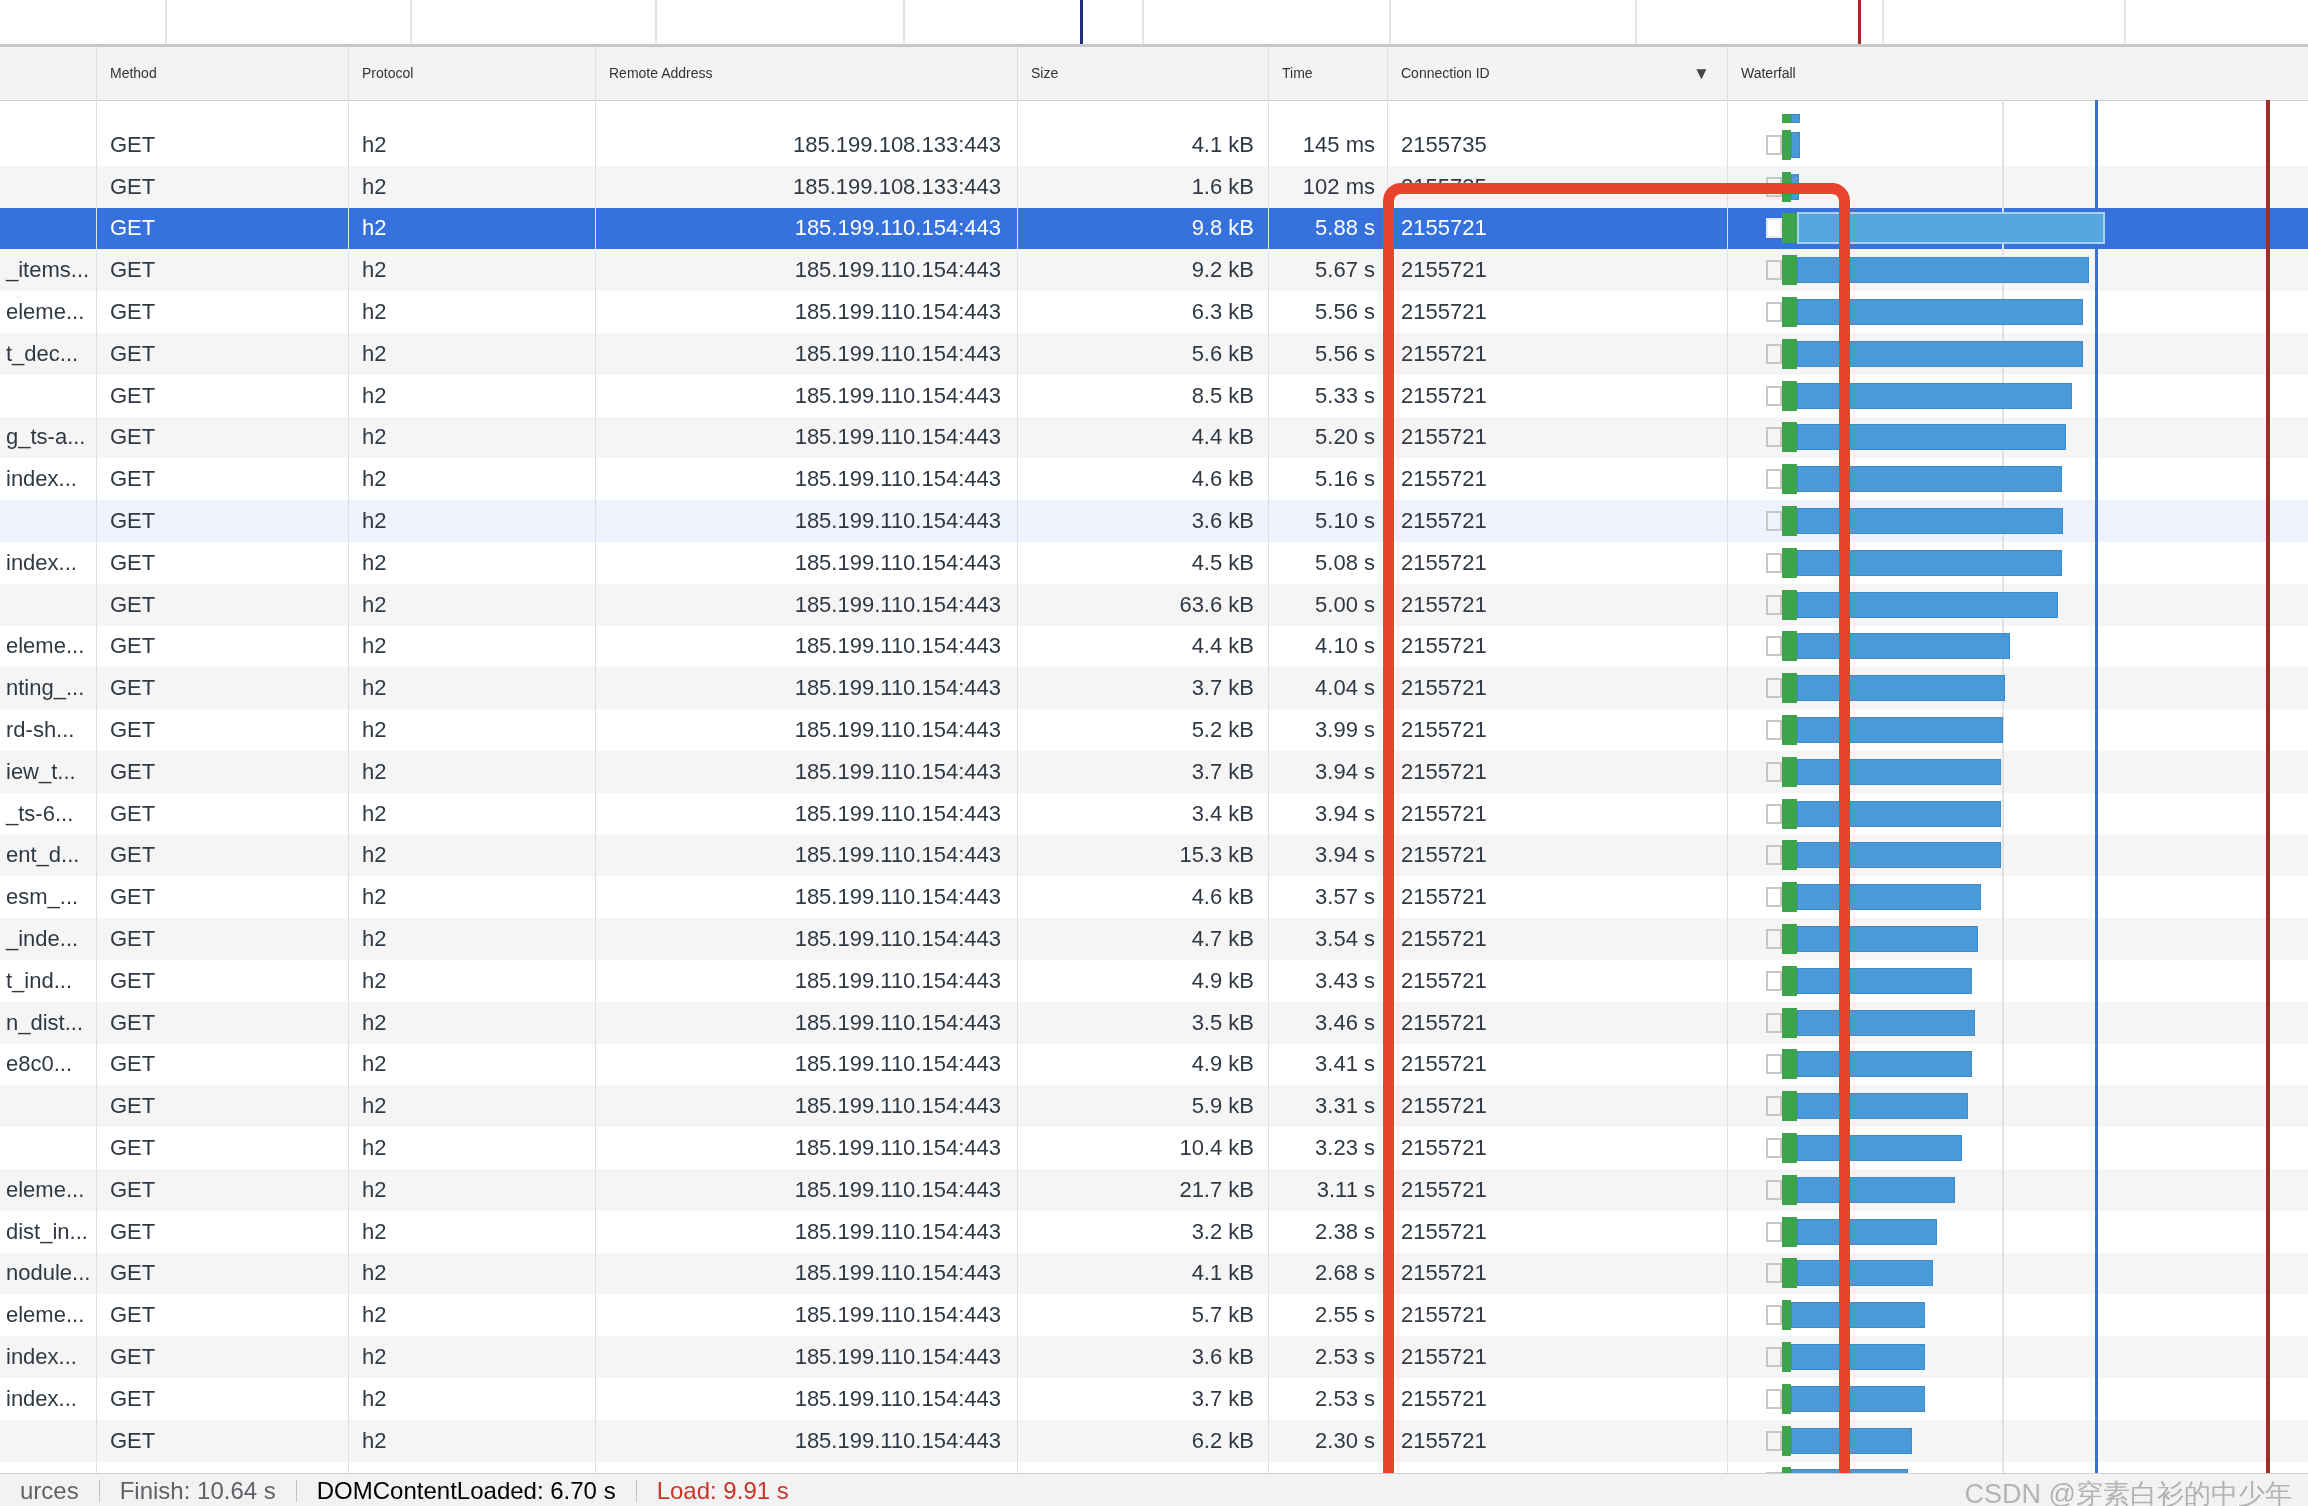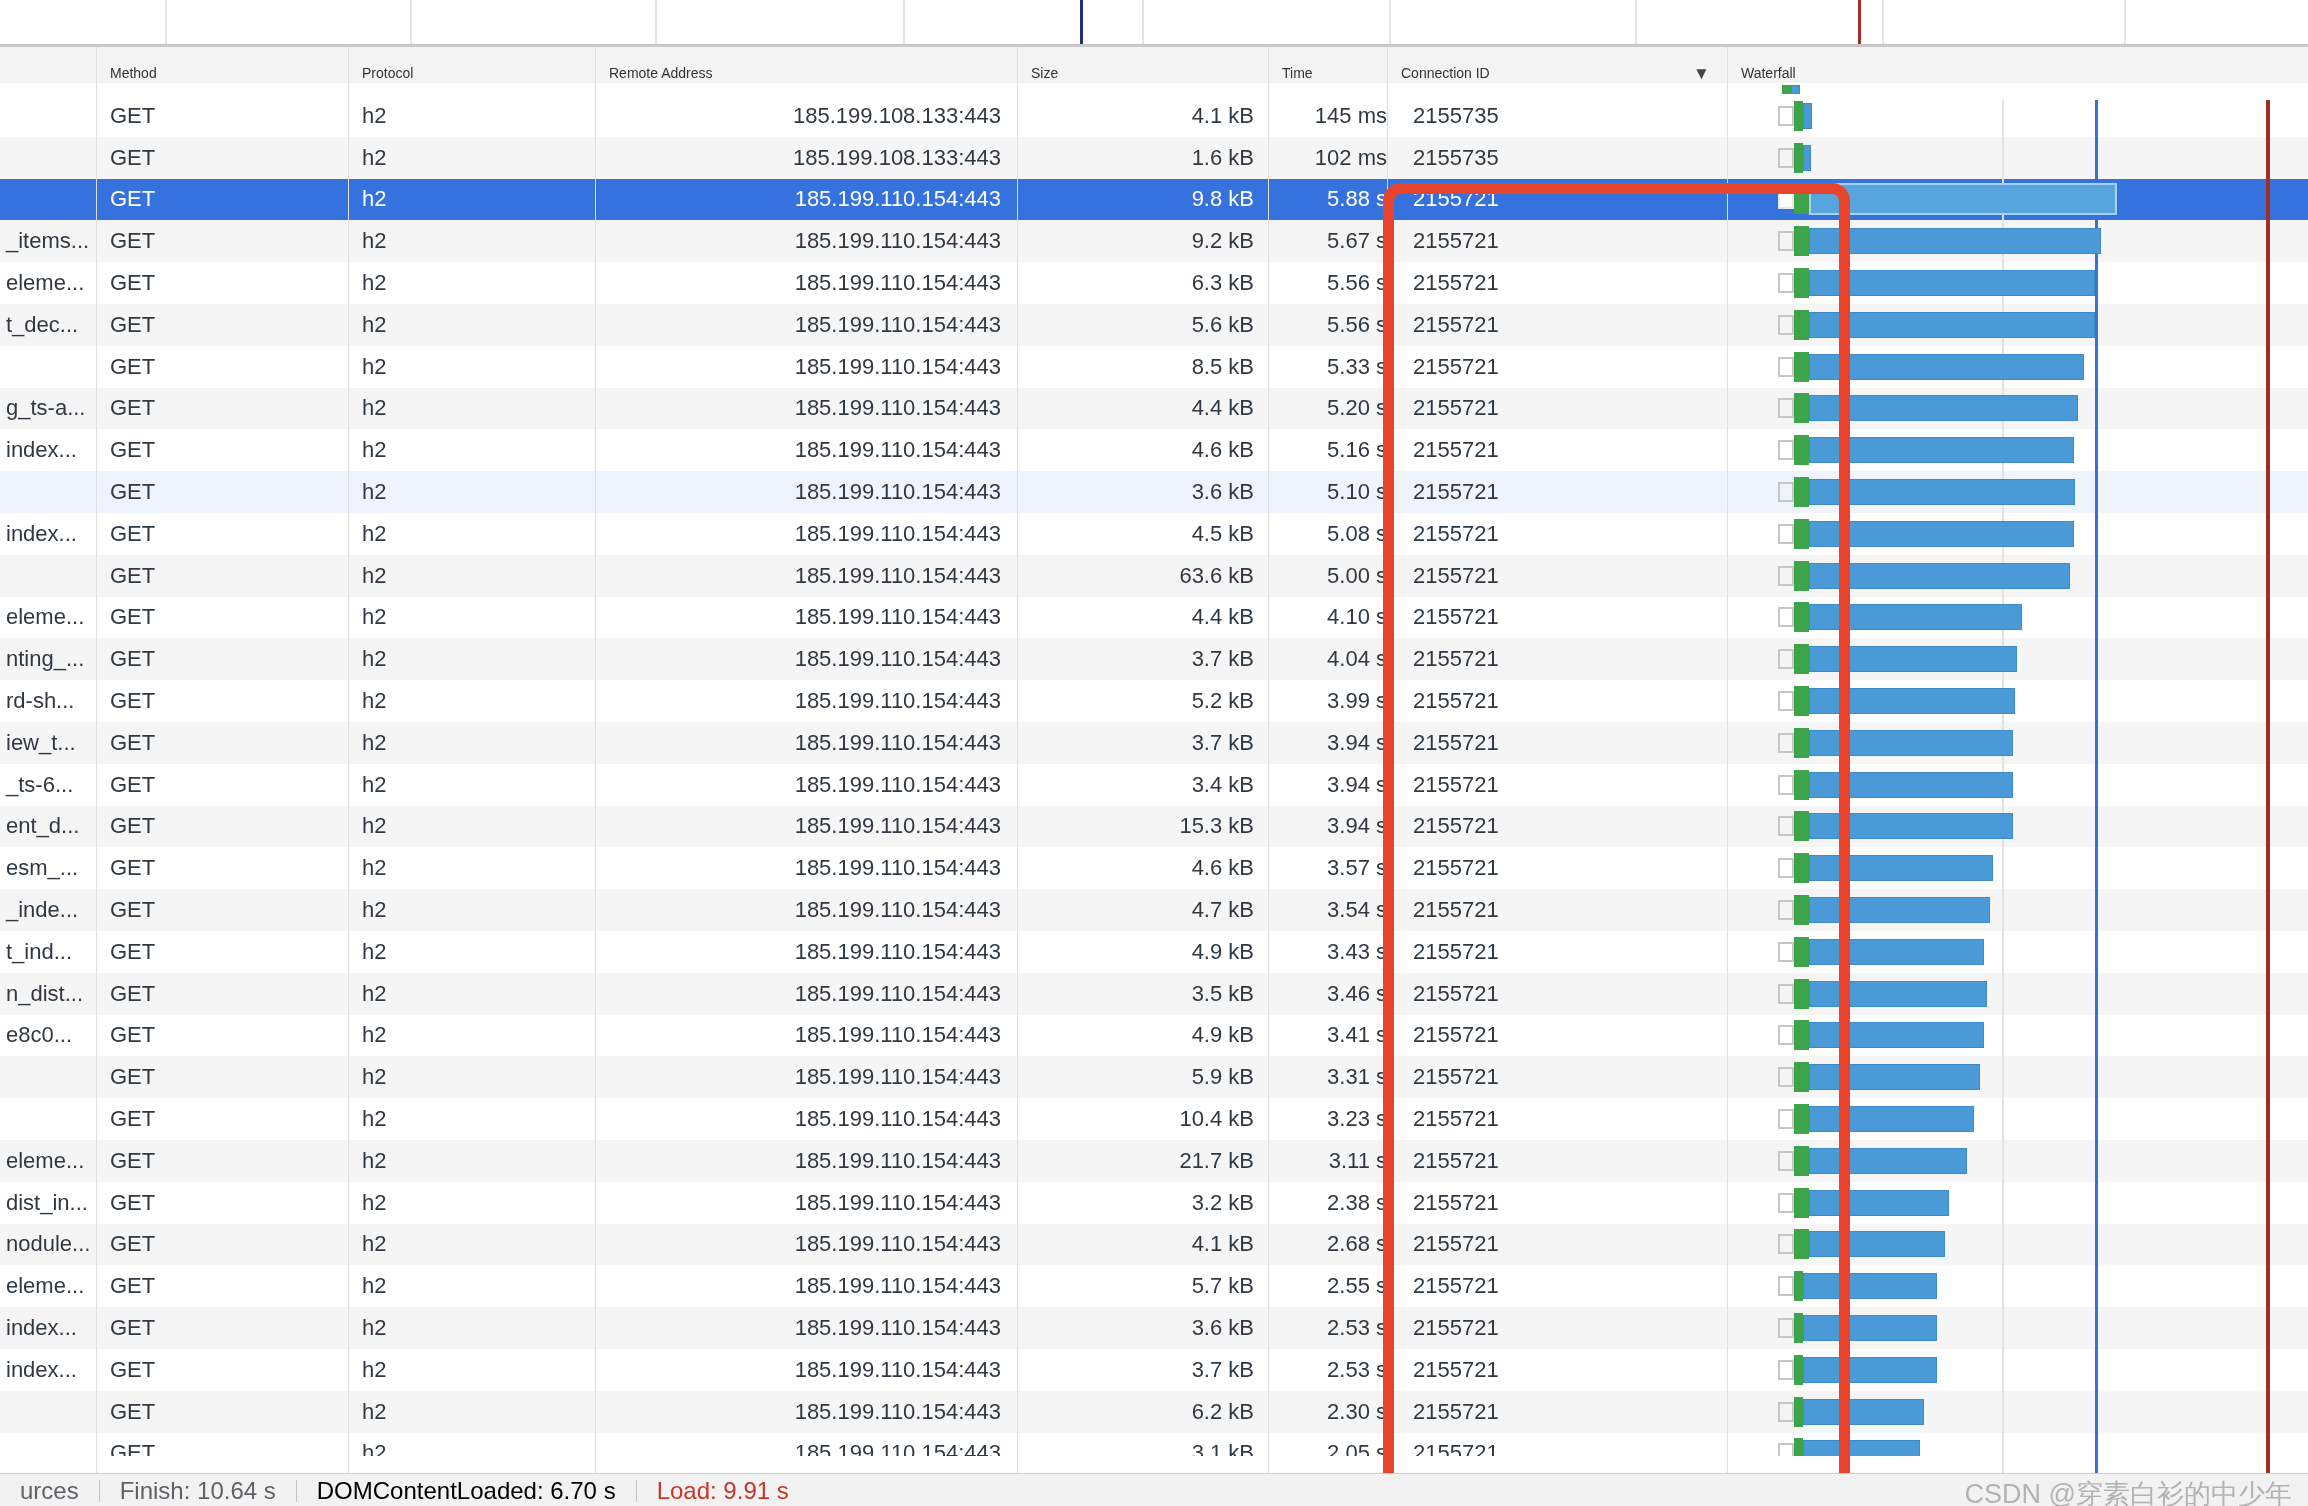--- a/index.html
+++ b/index.html
@@ -14,32 +14,32 @@
   .strip-red{position:absolute;top:0;width:3px;height:44px;background:#9c3028;}
 
   
   #header{position:absolute;left:0;top:47px;width:2308px;height:53px;background:#f3f3f3;
           border-bottom:1px solid #cfcfcf;}
   .hlabel{position:absolute;top:0;height:53px;line-height:53px;font-size:14px;color:#333;
           white-space:nowrap;}
   .sort-arrow{position:absolute;top:0;height:53px;line-height:53px;font-size:17px;color:#444;}
 
   
-  #body{position:absolute;left:0;top:83px;width:2308px;height:1373px;overflow:hidden;background:#fff;}
+  #body{position:absolute;left:0;top:112px;width:2308px;height:1373px;overflow:hidden;background:#fff;}
   .row{position:relative;width:2308px;display:flex;align-items:center;font-size:22px;color:#303942;}
   .row.alt{background:#f5f5f5;}
   .row.hl{background:#eef3fd;}
   .row.selected{background:#3672dd;color:#fff;}
   .cell{white-space:nowrap;overflow:hidden;flex:none;height:100%;display:flex;align-items:center;}
   .c-name{width:96px;padding-left:6px;box-sizing:border-box;}
   .c-method{width:252px;padding-left:14px;box-sizing:border-box;}
   .c-proto{width:247px;padding-left:14px;box-sizing:border-box;}
   .c-remote{width:422px;justify-content:flex-end;padding-right:16px;box-sizing:border-box;}
   .c-size{width:251px;justify-content:flex-end;padding-right:14px;box-sizing:border-box;}
-  .c-time{width:119px;justify-content:flex-end;padding-right:12px;box-sizing:border-box;margin-left:12px;}
+  .c-time{width:119px;justify-content:flex-end;padding-right:12px;box-sizing:border-box;}
   .c-conn{width:340px;padding-left:14px;box-sizing:border-box;}
   .c-wf{width:581px;position:relative;}
 
   .wf-square{position:absolute;width:12px;height:16px;border:2px solid #c6c6c6;background:transparent;z-index:6;}
   .row.selected .wf-square{background:#fff;border-color:#e8e8e8;}
   .wf-green{position:absolute;height:30px;background:#3da44b;z-index:6;}
   .wf-blue{position:absolute;height:26px;background:#4b9ad8;border:1px solid #3f8acb;box-sizing:border-box;z-index:6;}
   .row.selected .wf-blue{background:#57a5de;border:2px solid #a9d1ef;height:32px;}
 
   

